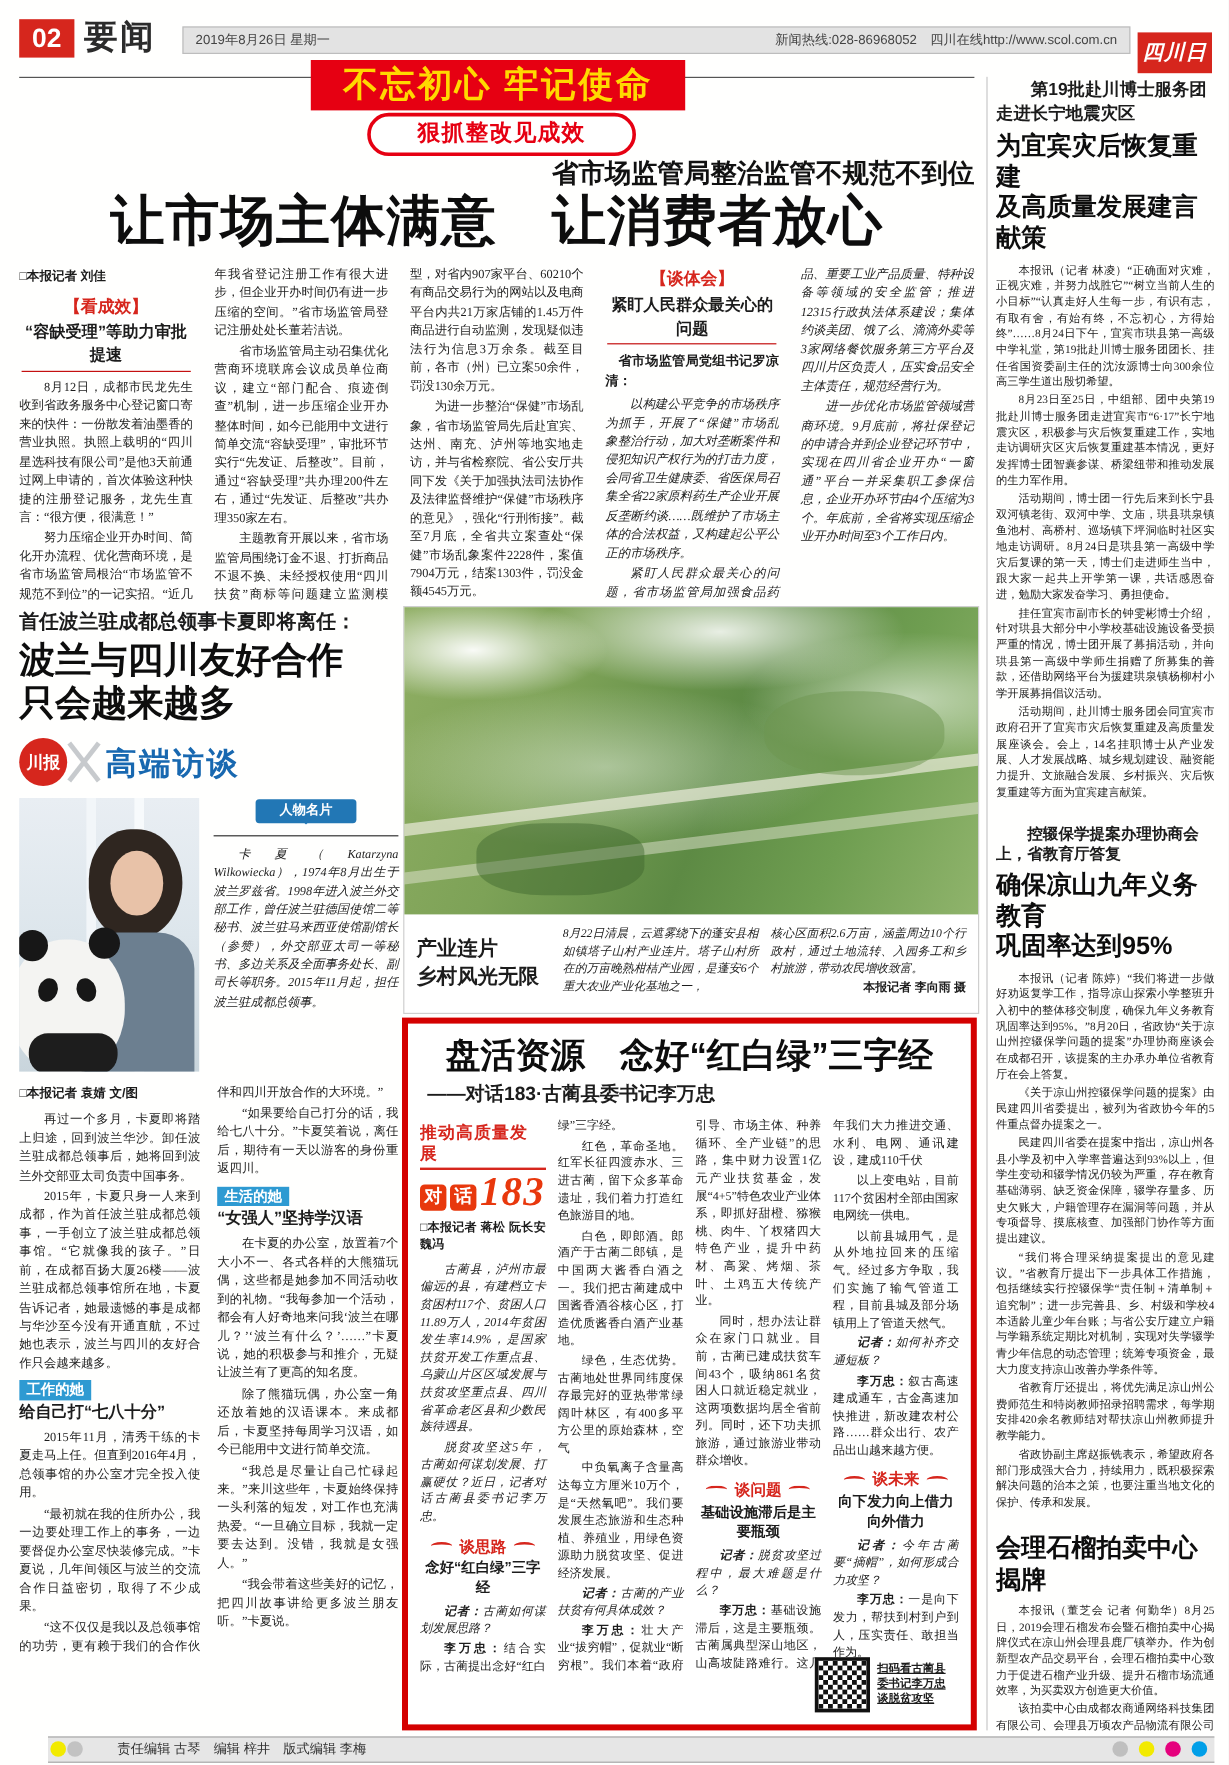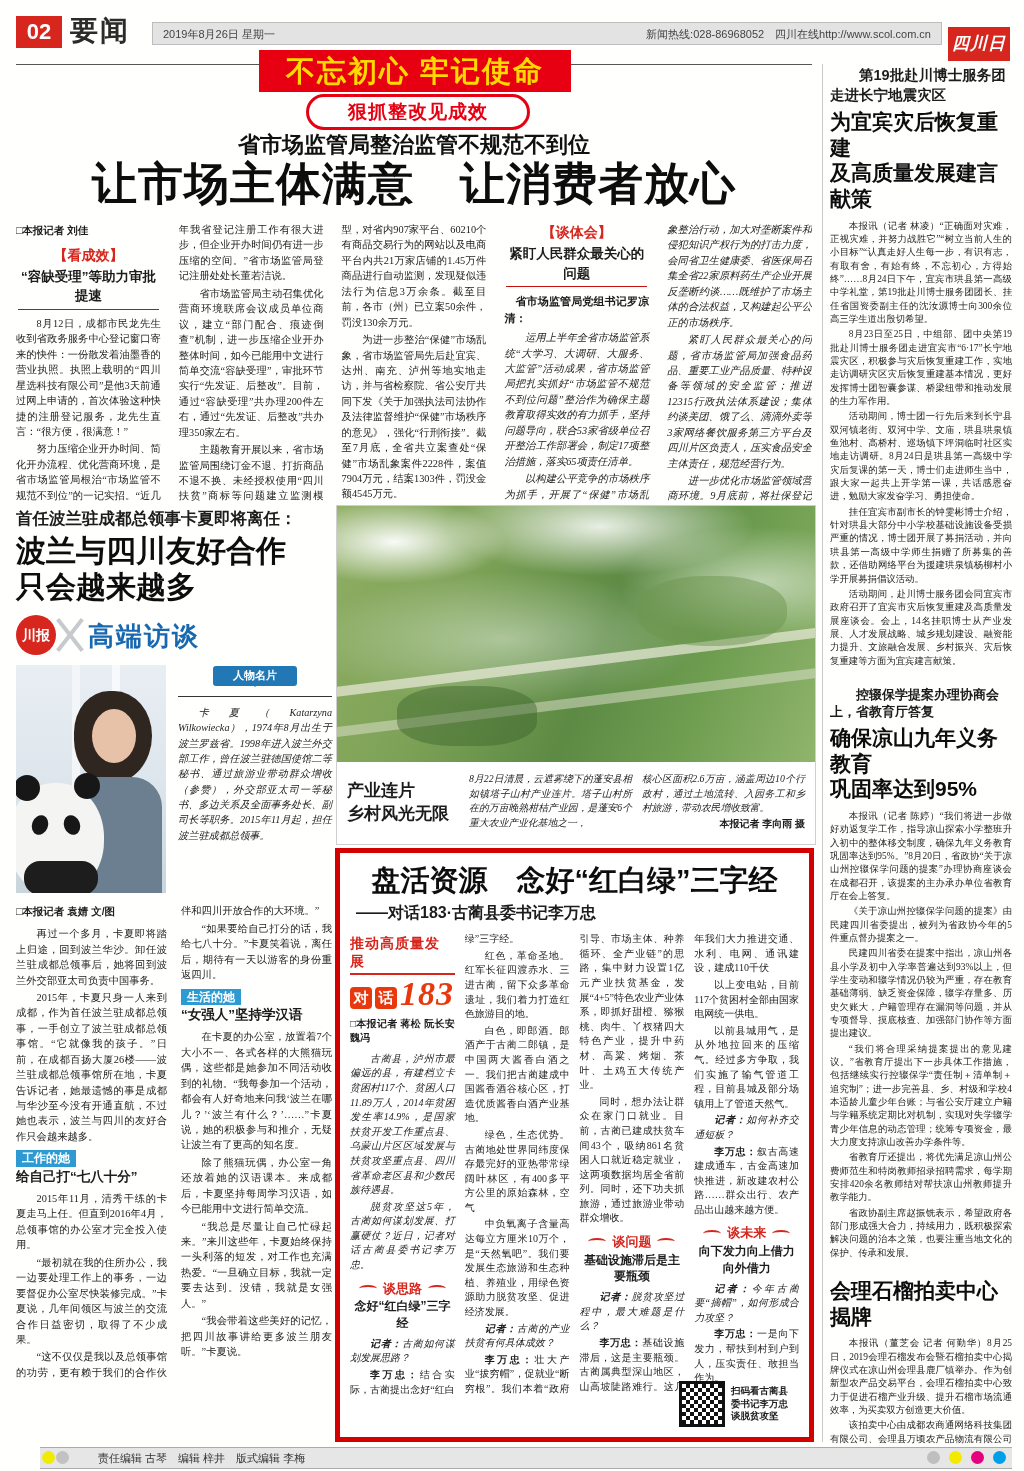--- a/index.html
+++ b/index.html
@@ -13,21 +13,21 @@
   .datebar{position:absolute;left:152px;top:22px;width:790px;height:23px;background:#e3e3e3;border:1px solid #bdbdbd;
            font:11px/23px "Liberation Sans",sans-serif;color:#444;display:flex;justify-content:space-between;padding:0 10px;box-sizing:border-box;}
   .paperlogo{position:absolute;left:948px;top:27px;width:62px;height:34px;background:#d6261d;color:#fff;
              font:bold italic 17px/34px "Liberation Serif",serif;text-align:center;letter-spacing:1px;}
   .toprule{position:absolute;left:16px;top:64px;width:796px;height:0;border-top:1px solid #555;}
   
   .banner{position:absolute;left:259px;top:50px;width:312px;height:42px;background:#e60012;color:#ffd900;
           font:bold 29px/42px "Liberation Sans",sans-serif;text-align:center;letter-spacing:2px;}
   .pill{position:absolute;left:306px;top:94px;width:218px;height:30px;background:#fff;border:3px solid #e60012;border-radius:19px;
         color:#e60012;font:bold 19px/30px "Liberation Sans",sans-serif;text-align:center;letter-spacing:1px;}
-  .lead-kicker{position:absolute;left:16px;top:132px;width:796px;text-align:center;
+  .lead-kicker{position:absolute;left:16px;top:132px;width:796px;text-align:right;
                font:bold 22px/26px "Liberation Sans",sans-serif;color:#111;}
   .lead-headline{position:absolute;left:16px;top:158px;width:796px;text-align:center;
                  font:bold 45px/52px "Liberation Sans",sans-serif;color:#0d0d0d;letter-spacing:1px;}
   
   .leadcols{position:absolute;left:16px;top:222px;width:796px;height:288px;overflow:hidden;
             column-count:5;column-gap:18px;}
   .p{font-size:10.3px;line-height:1.5;text-align:justify;text-indent:2em;margin:0 0 2px 0;}
   .kai{font-style:italic;color:#222;}
   .byline{font:bold 10.5px/1.6 "Liberation Sans",sans-serif;text-indent:0;margin-bottom:6px;}
   .sec-tag{color:#d6261d;font:bold 14px/1.5 "Liberation Sans",sans-serif;text-align:center;break-inside:avoid;margin-top:4px;}
@@ -109,21 +109,21 @@
                font:bold 15px/22px "Liberation Sans",sans-serif;text-align:center;}
   .badge .num{font:bold italic 34px/30px "Liberation Serif",serif;color:#e8380d;letter-spacing:1px;}
   .ivtag{display:flex;align-items:center;gap:6px;justify-content:center;color:#d6261d;
          font:bold 13px/1.5 "Liberation Sans",sans-serif;break-inside:avoid;margin-top:6px;}
   .ivtag i{flex:none;width:18px;height:5px;border-top:2px solid #d6261d;border-radius:50%;}
   .ivsubt{font:bold 12px/1.4 "Liberation Sans",sans-serif;text-align:center;margin:0 0 5px 0;break-inside:avoid;}
   .sp{font-weight:bold;}
   .qr{position:absolute;right:12px;bottom:10px;width:118px;display:flex;gap:6px;background:#fff;align-items:center;}
   .qrcode{flex:none;width:46px;height:46px;border:3px solid #111;box-sizing:border-box;
           background:repeating-conic-gradient(#111 0 90deg,#fff 0 180deg) 0 0/8px 8px;}
-  .qrtext{font:bold 9.5px/1.35 "Liberation Sans",sans-serif;}
+  .qrtext{font:bold 9.5px/1.35 "Liberation Sans",sans-serif;text-decoration:underline;}
   
   .footbar{position:absolute;left:40px;top:1447px;width:972px;height:20px;background:#e6e6e6;
            border-top:1px solid #aaa;border-bottom:1px solid #aaa;
            font:11px/20px "Liberation Sans",sans-serif;color:#333;}
   .footbar .ed{position:absolute;left:58px;}
   .dot{position:absolute;top:3px;width:13px;height:13px;border-radius:50%;}
   .d-y1{left:2px;background:#f2ea00;}
   .d-g1{left:16px;background:#c2c2c2;}
   .d-s{right:72px;background:#bfbfbf;}
   .d-y{right:50px;background:#f2ea00;}
@@ -155,21 +155,20 @@
     <div class="sec-tag">【看成效】</div>
     <div class="sec-title">“容缺受理”等助力审批提速</div>
     <p class="p">8月12日，成都市民龙先生收到省政务服务中心登记窗口寄来的快件：一份散发着油墨香的营业执照。执照上载明的“四川星选科技有限公司”是他3天前通过网上申请的，首次体验这种快捷的注册登记服务，龙先生直言：“很方便，很满意！”</p>
     <p class="p">努力压缩企业开办时间、简化开办流程、优化营商环境，是省市场监管局根治“市场监管不规范不到位”的一记实招。“近几年我省登记注册工作有很大进步，但企业开办时间仍有进一步压缩的空间。”省市场监管局登记注册处处长董若洁说。</p>
     <p class="p">省市场监管局主动召集优化营商环境联席会议成员单位商议，建立“部门配合、痕迹倒查”机制，进一步压缩企业开办整体时间，如今已能用中文进行简单交流“容缺受理”，审批环节实行“先发证、后整改”。目前，通过“容缺受理”共办理200件左右，通过“先发证、后整改”共办理350家左右。</p>
     <p class="p">主题教育开展以来，省市场监管局围绕订金不退、打折商品不退不换、未经授权使用“四川扶贫”商标等问题建立监测模型，对省内907家平台、60210个有商品交易行为的网站以及电商平台内共21万家店铺的1.45万件商品进行自动监测，发现疑似违法行为信息3万余条。截至目前，各市（州）已立案50余件，罚没130余万元。</p>
     <p class="p">为进一步整治“保健”市场乱象，省市场监管局先后赴宜宾、达州、南充、泸州等地实地走访，并与省检察院、省公安厅共同下发《关于加强执法司法协作及法律监督维护“保健”市场秩序的意见》，强化“行刑衔接”。截至7月底，全省共立案查处“保健”市场乱象案件2228件，案值7904万元，结案1303件，罚没金额4545万元。</p>
     <div class="sec-tag">【谈体会】</div>
     <div class="sec-title">紧盯人民群众最关心的问题</div>
     <p class="p speakerline">省市场监管局党组书记罗凉清：</p>
-    <p class="p kai">运用上半年全省市场监管系统“大学习、大调研、大服务、大监管”活动成果，省市场监管局把扎实抓好“市场监管不规范不到位问题”整治作为确保主题教育取得实效的有力抓手，坚持问题导向，联合53家省级单位召开整治工作部署会，制定17项整治措施，落实65项责任清单。</p>
     <p class="p kai">以构建公平竞争的市场秩序为抓手，开展了“保健”市场乱象整治行动，加大对垄断案件和侵犯知识产权行为的打击力度，会同省卫生健康委、省医保局召集全省22家原料药生产企业开展反垄断约谈……既维护了市场主体的合法权益，又构建起公平公正的市场秩序。</p>
     <p class="p kai">紧盯人民群众最关心的问题，省市场监管局加强食品药品、重要工业产品质量、特种设备等领域的安全监管；推进12315行政执法体系建设；集体约谈美团、饿了么、滴滴外卖等3家网络餐饮服务第三方平台及四川片区负责人，压实食品安全主体责任，规范经营行为。</p>
     <p class="p kai">进一步优化市场监管领域营商环境。9月底前，将社保登记的申请合并到企业登记环节中，实现在四川省企业开办“一窗通”平台一并采集职工参保信息，企业开办环节由4个压缩为3个。年底前，全省将实现压缩企业开办时间至3个工作日内。</p>
 
   </div>
 
   <div class="poland">
     <div class="pl-kicker">首任波兰驻成都总领事卡夏即将离任：</div>
     <div class="pl-h">波兰与四川友好合作</div>
     <div class="pl-h">只会越来越多</div>
@@ -188,21 +187,21 @@
         <div class="pear1"></div>
         <div class="pear2"></div>
         <div class="peye1"></div>
         <div class="peye2"></div>
         <div class="parm"></div>
       </div>
       <div class="plcard">
         <div class="cardtagwrap">
           <span class="cardtag">人物名片</span>
         </div>
-        <p class="p kai">卡夏（Katarzyna Wilkowiecka），1974年8月出生于波兰罗兹省。1998年进入波兰外交部工作，曾任波兰驻德国使馆二等秘书、通过旅游业带动群众增收（参赞），外交部亚太司一等秘书、多边关系及全面事务处长、副司长等职务。2015年11月起，担任波兰驻成都总领事。</p>
+        <p class="p kai">卡夏（Katarzyna Wilkowiecka），1974年8月出生于波兰罗兹省。1998年进入波兰外交部工作，曾任波兰驻德国使馆二等秘书、波兰驻马来西亚使馆副馆长（参赞），外交部亚太司一等秘书、多边关系及全面事务处长、副司长等职务。2015年11月起，担任波兰驻成都总领事。</p>
       </div>
     </div>
     <div class="pl-cols">
       <p class="p byline sans">□本报记者 袁婧 文/图</p>
       <p class="p">再过一个多月，卡夏即将踏上归途，回到波兰华沙。卸任波兰驻成都总领事后，她将回到波兰外交部亚太司负责中国事务。</p>
       <p class="p">2015年，卡夏只身一人来到成都，作为首任波兰驻成都总领事，一手创立了波兰驻成都总领事馆。“它就像我的孩子。”日前，在成都百扬大厦26楼——波兰驻成都总领事馆所在地，卡夏告诉记者，她最遗憾的事是成都与华沙至今没有开通直航，不过她也表示，波兰与四川的友好合作只会越来越多。</p>
       <span class="bluetag">工作的她</span>
       <div class="subt">给自己打“七八十分”</div>
       <p class="p">2015年11月，清秀干练的卡夏走马上任。但直到2016年4月，总领事馆的办公室才完全投入使用。</p>
       <p class="p">“最初就在我的住所办公，我一边要处理工作上的事务，一边要督促办公室尽快装修完成。”卡夏说，几年间领区与波兰的交流合作日益密切，取得了不少成果。</p>

